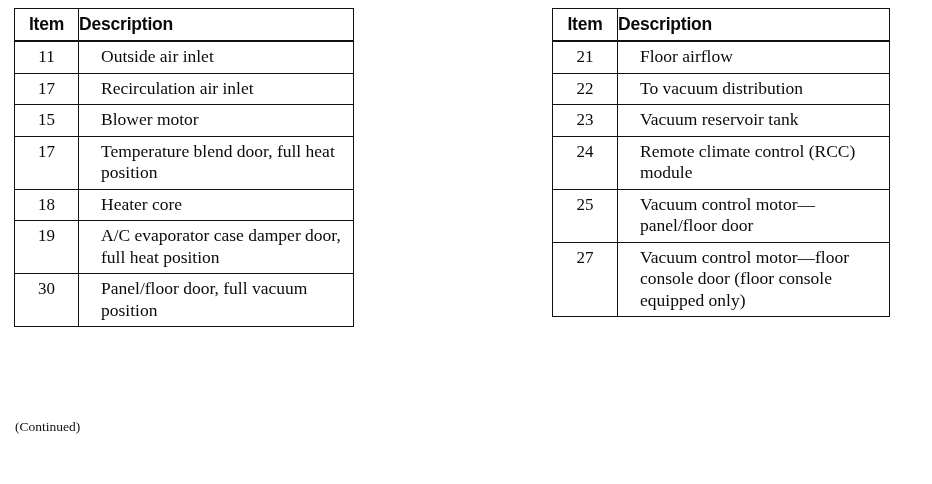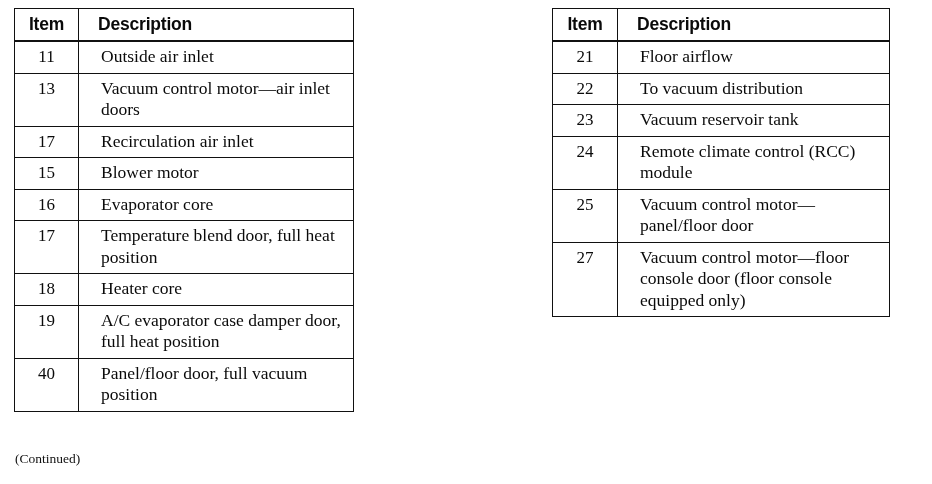--- a/index.html
+++ b/index.html
@@ -50,21 +50,21 @@
     letter-spacing: -0.2px;
     text-align: left;
     height: 31px;
     line-height: 31px;
   }
   .legend-table thead th.col-item {
     text-align: center;
     padding: 0 6px;
   }
   .legend-table thead th.col-desc {
-    padding-left: 19px;
+    padding-left: 0;
   }
 
   
   .legend-table tbody td {
     font-size: 17.5px;
     line-height: 21.5px;
     margin-left: 48px;
   }
   .legend-table tbody td.col-item {
     text-align: center;
@@ -76,21 +76,21 @@
   }
 
   
   .legend-table.left  col.w-item { width: 64px; }
   .legend-table.right col.w-item { width: 65px; }
 
   
   .continued {
     position: absolute;
     left: 15px;
-    top: 451px;
+    top: 419px;
     font-size: 13.5px;
     line-height: 16px;
     font-family: "Liberation Serif", "DejaVu Serif", serif;
     color: #111111;
   }
 
   
   .legend-table { box-shadow: 0 0 0 0 rgba(0,0,0,0); }
 </style>
 </head>
@@ -108,49 +108,41 @@
         <th class="col-item">Item</th>
         <th class="col-desc">Description</th>
       </tr>
     </thead>
     <tbody>
       <tr>
         <td class="col-item">11</td>
         <td class="col-desc">Outside air inlet</td>
       </tr>
       <tr>
-        <td class="col-item">13</td>
-        <td class="col-desc">Vacuum control motor—air inlet doors</td>
-      </tr>
-      <tr>
         <td class="col-item">17</td>
         <td class="col-desc">Recirculation air inlet</td>
       </tr>
       <tr>
         <td class="col-item">15</td>
         <td class="col-desc">Blower motor</td>
-      </tr>
-      <tr>
-        <td class="col-item">16</td>
-        <td class="col-desc">Evaporator core</td>
       </tr>
       <tr>
         <td class="col-item">17</td>
         <td class="col-desc">Temperature blend door, full heat position</td>
       </tr>
       <tr>
         <td class="col-item">18</td>
         <td class="col-desc">Heater core</td>
       </tr>
       <tr>
         <td class="col-item">19</td>
         <td class="col-desc">A/C evaporator case damper door, full heat position</td>
       </tr>
       <tr>
-        <td class="col-item">40</td>
+        <td class="col-item">30</td>
         <td class="col-desc">Panel/floor door, full vacuum position</td>
       </tr>
     </tbody>
   </table>
 
   <table class="legend-table right">
     <colgroup>
       <col class="w-item">
       <col>
     </colgroup>

